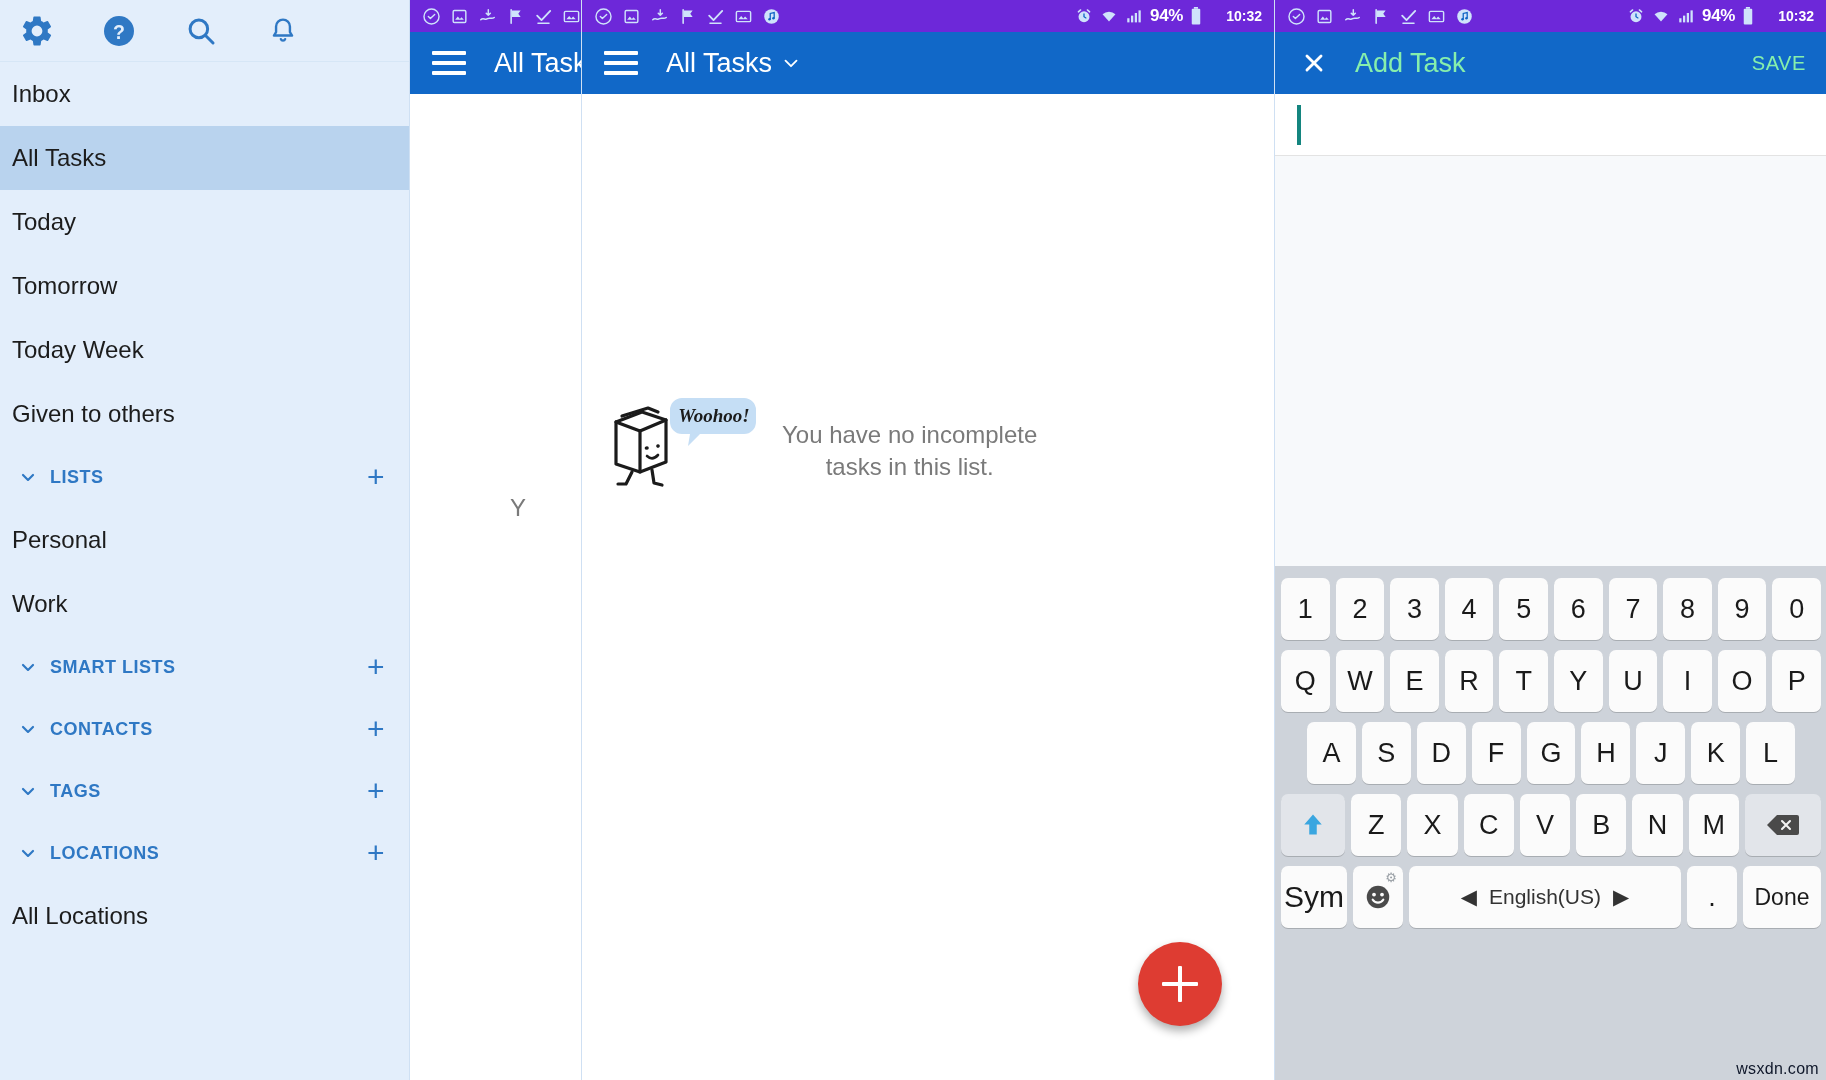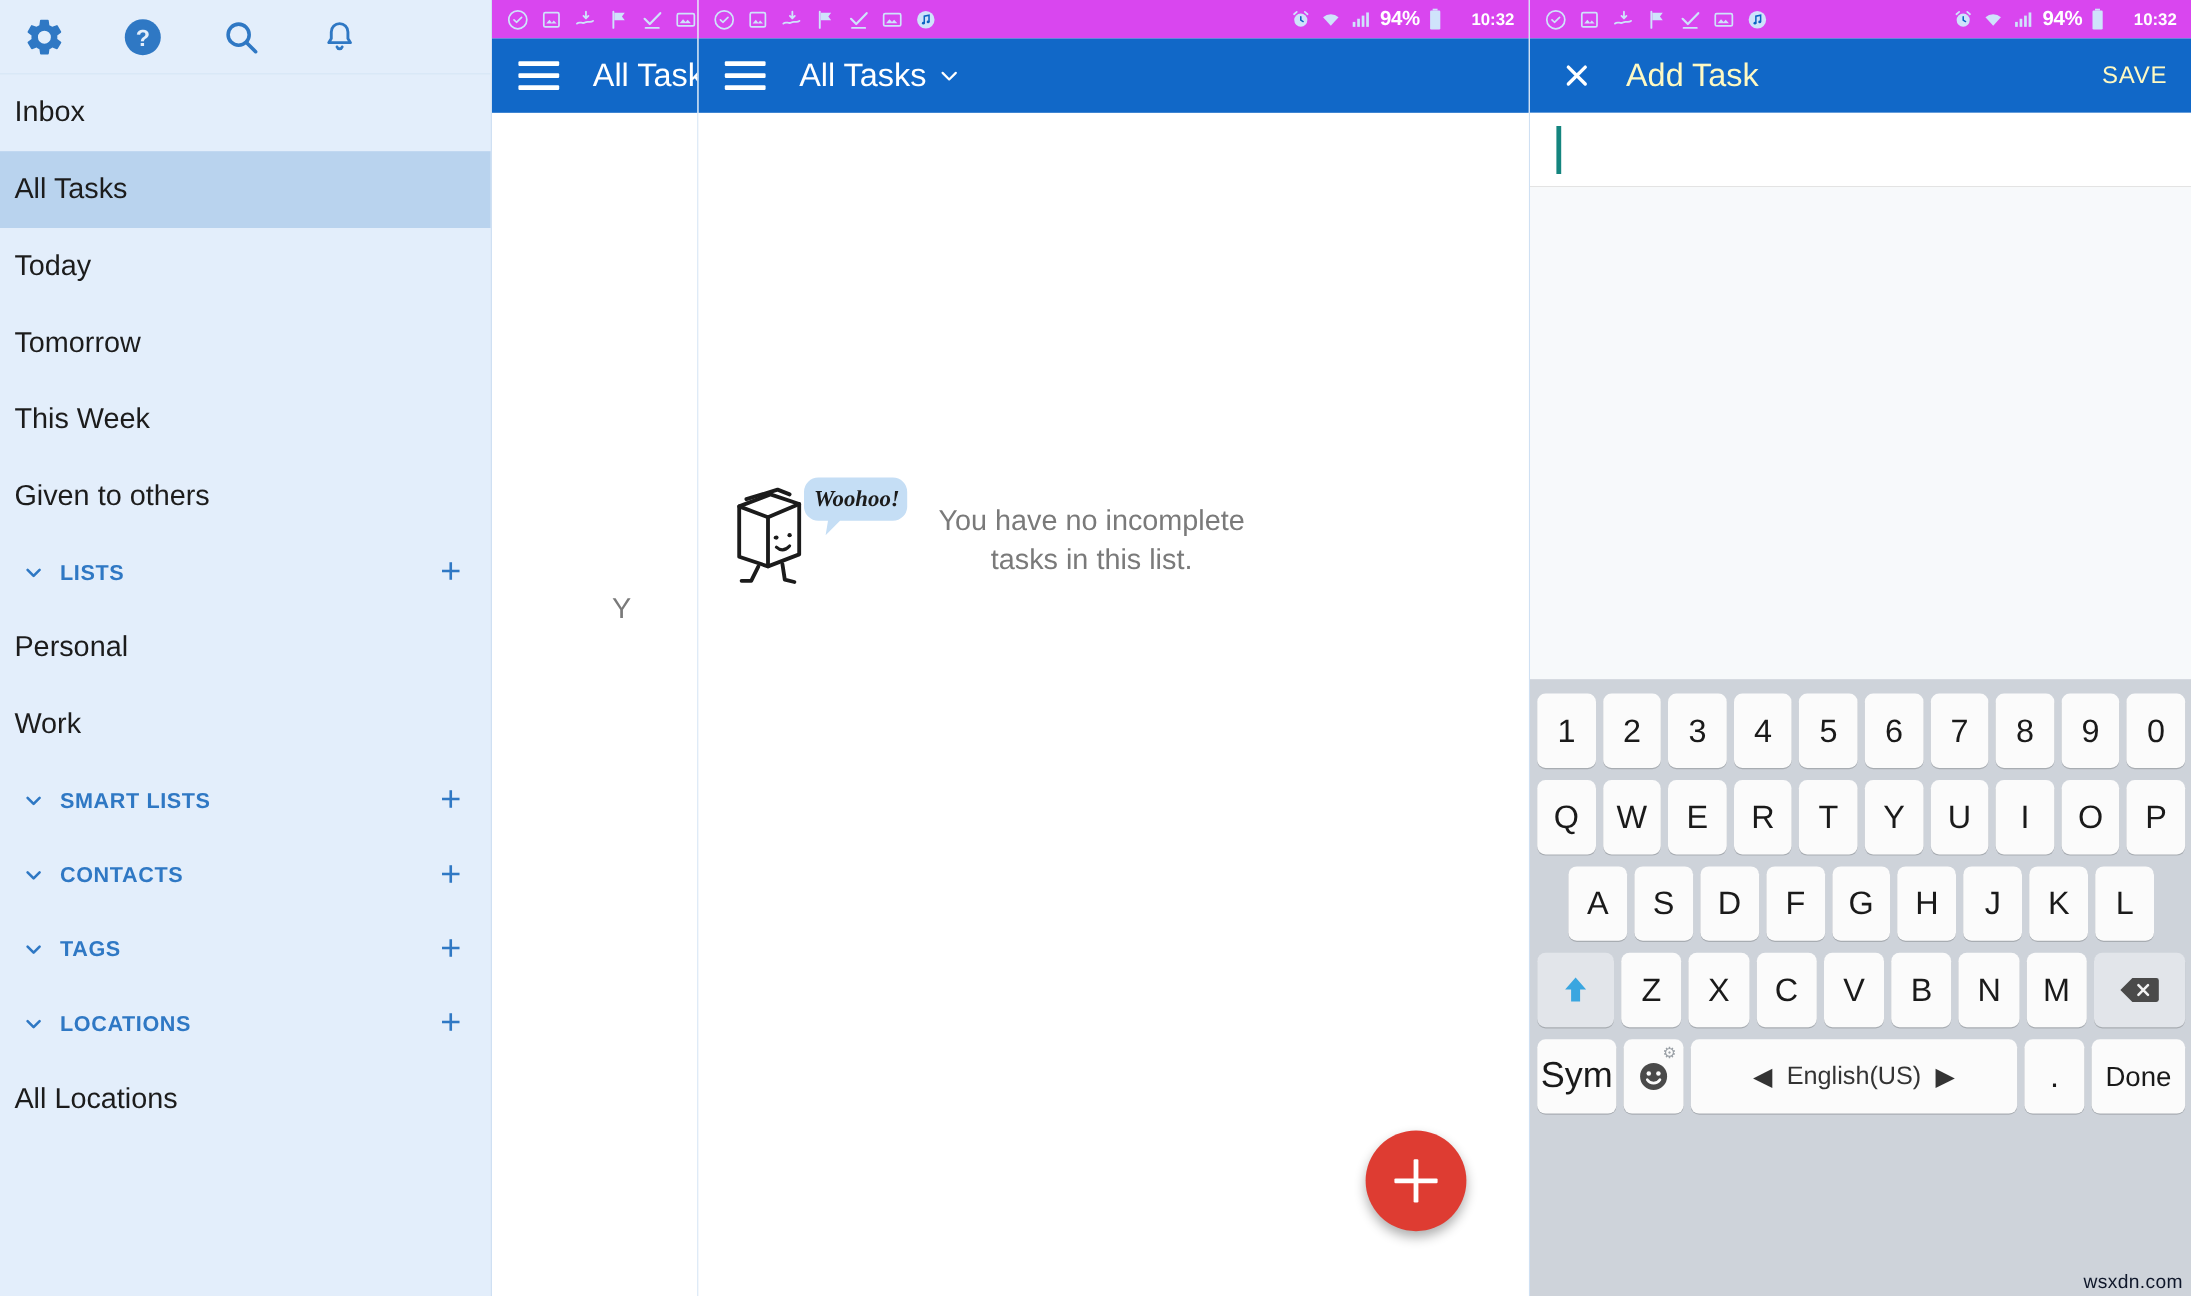--- a/index.html
+++ b/index.html
@@ -50,21 +50,21 @@
     padding-left: 12px;
     font-size: 24px; color: #1c1c1c;
     cursor: pointer;
   }
   .nav-item.active { background: #b9d3ee; }
 
   
   .mid-wrap { position: relative; width: 864px; height: 1080px; flex: 0 0 864px; }
 
   .statusbar {
-    height: 32px; background: #d946ef;
+    height: 32px; background: #6d28d9;
     display: flex; align-items: center;
     padding: 0 12px;
     color: #ffffff; font-size: 17px;
   }
   .sb-left { display: flex; align-items: center; gap: 9px; }
   .sb-right { display: flex; align-items: center; gap: 7px; margin-left: auto; font-weight: bold; }
   .sb-right .pct { font-size: 17px; letter-spacing: -0.3px; }
   .sb-right .clock { font-size: 14px; margin-left: 17px; }
 
   .appbar {
@@ -122,21 +122,21 @@
   
   .addtask {
     width: 552px; height: 1080px; flex: 0 0 552px;
     position: relative; background: #fff;
     border-left: 1px solid #cfe0f3;
     overflow: hidden;
   }
   .at-appbar {
     height: 62px; background: #1168c8;
     display: flex; align-items: center;
-    padding: 0 20px 0 22px; color: #fef9c3;
+    padding: 0 20px 0 22px; color: #86efac;
   }
   .at-close { font-size: 30px; line-height: 1; cursor: pointer; width: 34px; display:flex; align-items:center; justify-content:center;}
   .at-title { font-size: 27px; margin-left: 24px; }
   .at-save { margin-left: auto; font-size: 20px; letter-spacing: 0.6px; cursor: pointer; }
 
   .at-input-area {
     height: 62px; background: #ffffff;
     display: flex; align-items: center; padding-left: 22px;
     border-bottom: 1px solid #e3e3e3;
   }
@@ -209,21 +209,21 @@
           <path d="M10.4 18.1a1.7 1.7 0 003.2 0" stroke-linecap="round"></path>
         </svg>
       </div>
     </div>
 
     <div id="sidebar-sections">
         <div class="nav-item">Inbox</div>
         <div class="nav-item active">All Tasks</div>
         <div class="nav-item">Today</div>
         <div class="nav-item">Tomorrow</div>
-        <div class="nav-item">This Week</div>
+        <div class="nav-item">Today Week</div>
         <div class="nav-item">Given to others</div>
         <div class="section-head">
           <span class="chev">
             <svg width="20" height="20" viewBox="0 0 24 24" fill="none" stroke="#2f78c4" stroke-width="2.6" stroke-linecap="round" stroke-linejoin="round">
               <path d="M6 9.5l6 6 6-6"></path>
             </svg>
           </span>
           <span>LISTS</span>
           <span class="plus">+</span>
         </div>

